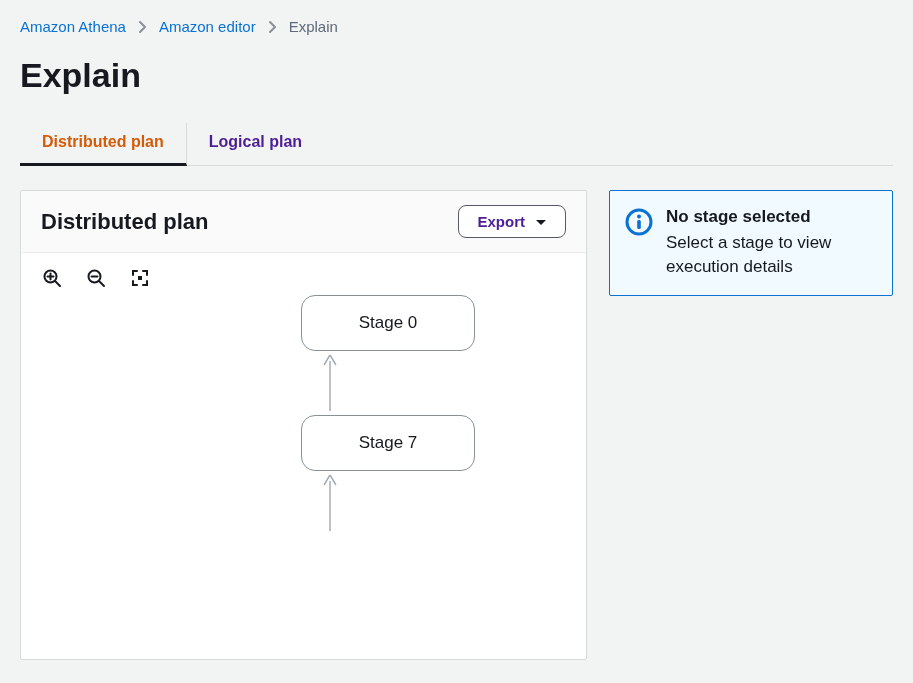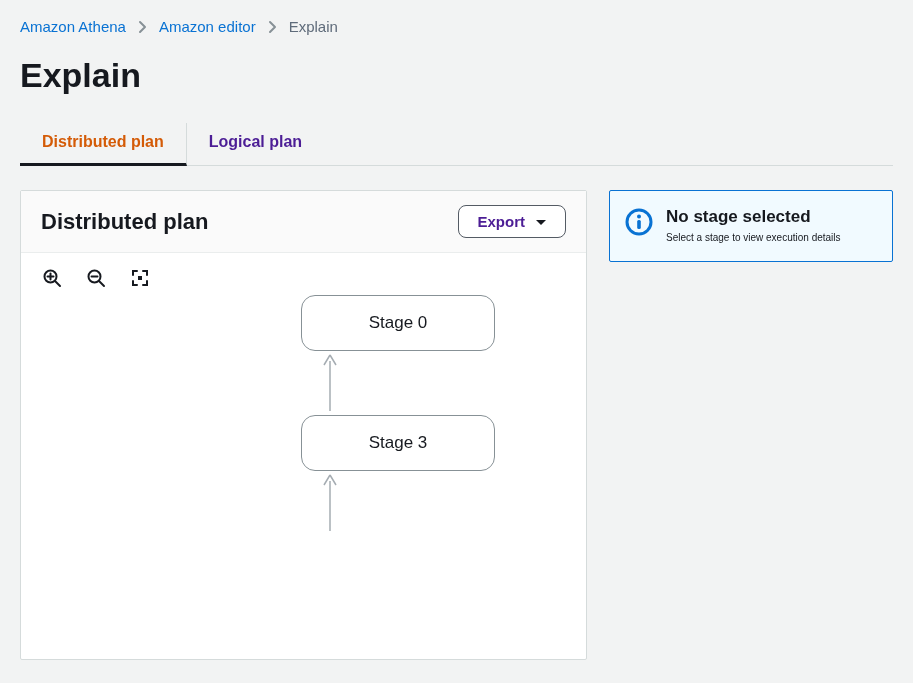--- a/index.html
+++ b/index.html
@@ -85,21 +85,21 @@
     background: none; border: none; cursor: pointer;
     color: #16191f; width: 22px; height: 22px;
     display:flex; align-items:center; justify-content:center;
   }
   .graph-area {
     position: relative;
     height: 370px;
   }
   .stage-node {
     position: absolute;
-    width: 194px; height: 56px;
+    width: 174px; height: 56px;
     border: 1px solid #879196;
     border-radius: 14px;
     display: flex; align-items: center; justify-content: center;
     font-size: 17px;
     background: #fff;
     cursor: pointer;
   }
   .arrow {
     position: absolute;
     left: 50%;
@@ -111,21 +111,21 @@
     width: 284px;
     background: #f1faff;
     border: 1px solid #0972d3;
     border-radius: 2px;
     padding: 16px 16px 16px 14px;
     display: flex; gap: 12px;
     align-items: flex-start;
   }
   .info-icon-wrap { flex-shrink: 0; }
   .panel-right .title { font-weight: 700; font-size: 17px; color:#16191f; margin-bottom:4px; }
-  .panel-right .desc  { font-size: 10px; color:#16191f; line-height:1.4; }
+  .panel-right .desc  { font-size: 17px; color:#16191f; line-height:1.4; }
 </style>
 </head>
 <body>
 
 <nav class="breadcrumbs">
   <a>Amazon Athena</a>
   <span class="sep">
     <svg width="9" height="14" viewBox="0 0 9 14" fill="none">
         <path d="M2 2l5 5-5 5" stroke="#879196" stroke-width="2" fill="none" stroke-linecap="round" stroke-linejoin="round"></path>
       </svg>
@@ -192,21 +192,21 @@
       <div class="stage-node" style="left:280px; top:6px;">
         <span>Stage 0</span>
       </div>
       <div class="arrow" style="top:64px;">
         <svg width="20" height="60" viewBox="0 0 20 60">
             <line x1="10" y1="8" x2="10" y2="58" stroke="#a5acb2" stroke-width="1.5"></line>
             <path d="M10 2l-6 10M10 2l6 10" stroke="#a5acb2" stroke-width="1.5" fill="none"></path>
           </svg>
       </div>
       <div class="stage-node" style="left:280px; top:126px;">
-        <span>Stage 3</span>
+        <span>Stage 7</span>
       </div>
       <div class="arrow" style="top:184px;">
         <svg width="20" height="60" viewBox="0 0 20 60">
             <line x1="10" y1="8" x2="10" y2="58" stroke="#a5acb2" stroke-width="1.5"></line>
             <path d="M10 2l-6 10M10 2l6 10" stroke="#a5acb2" stroke-width="1.5" fill="none"></path>
           </svg>
       </div>
     </div>
   </div>
 

